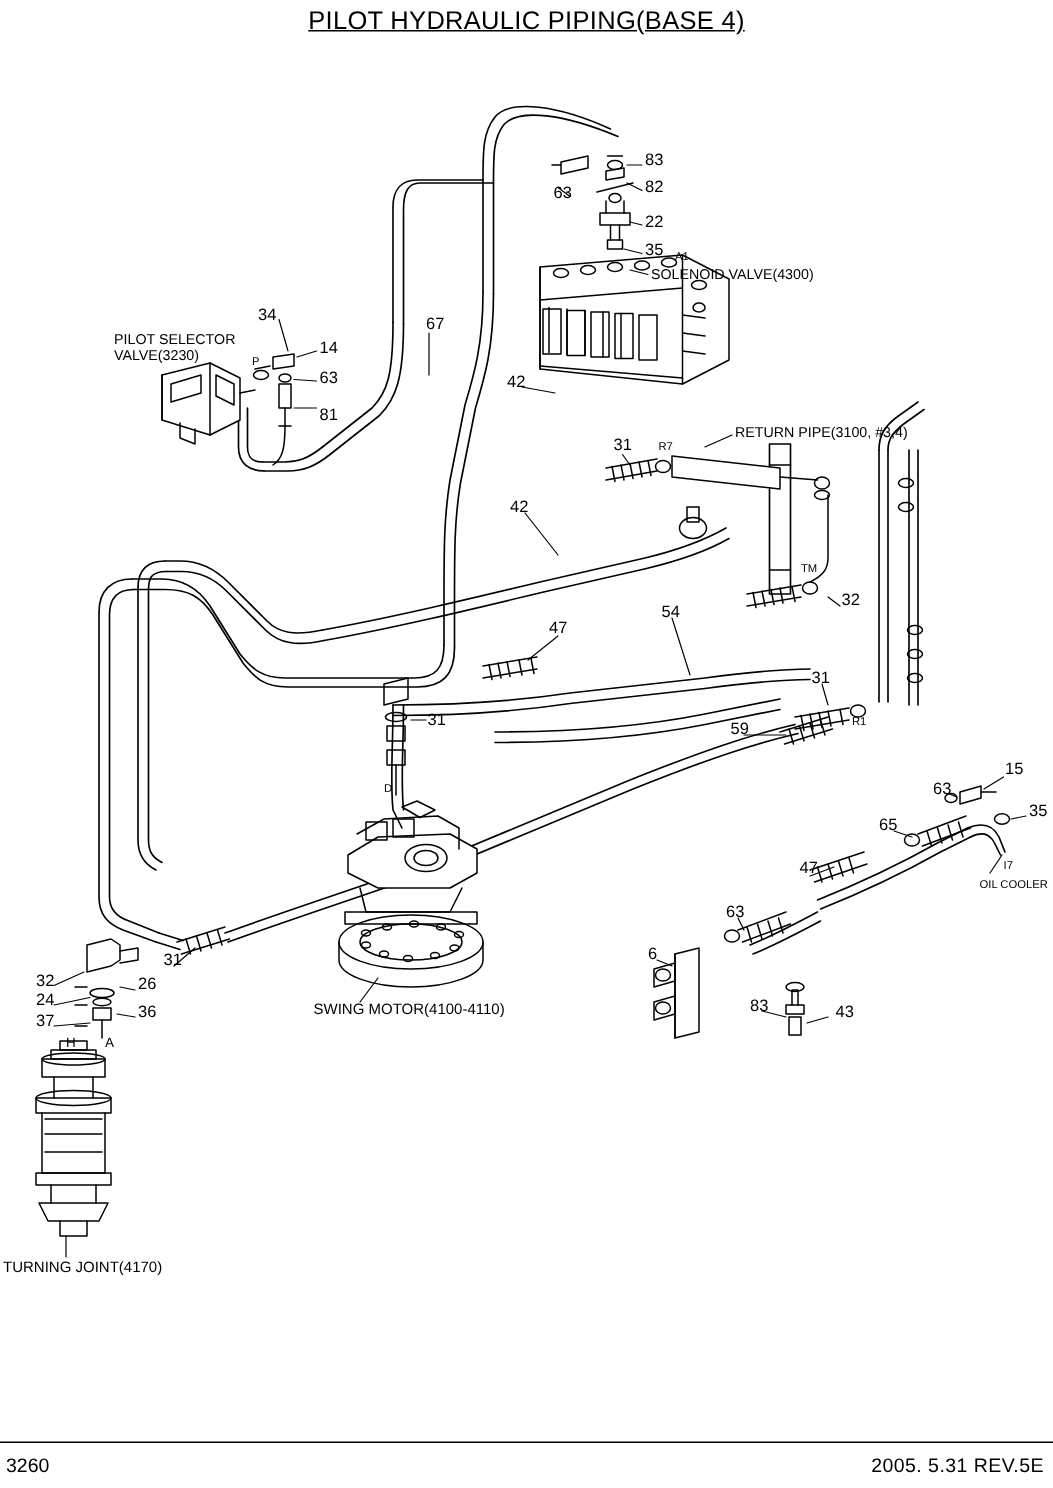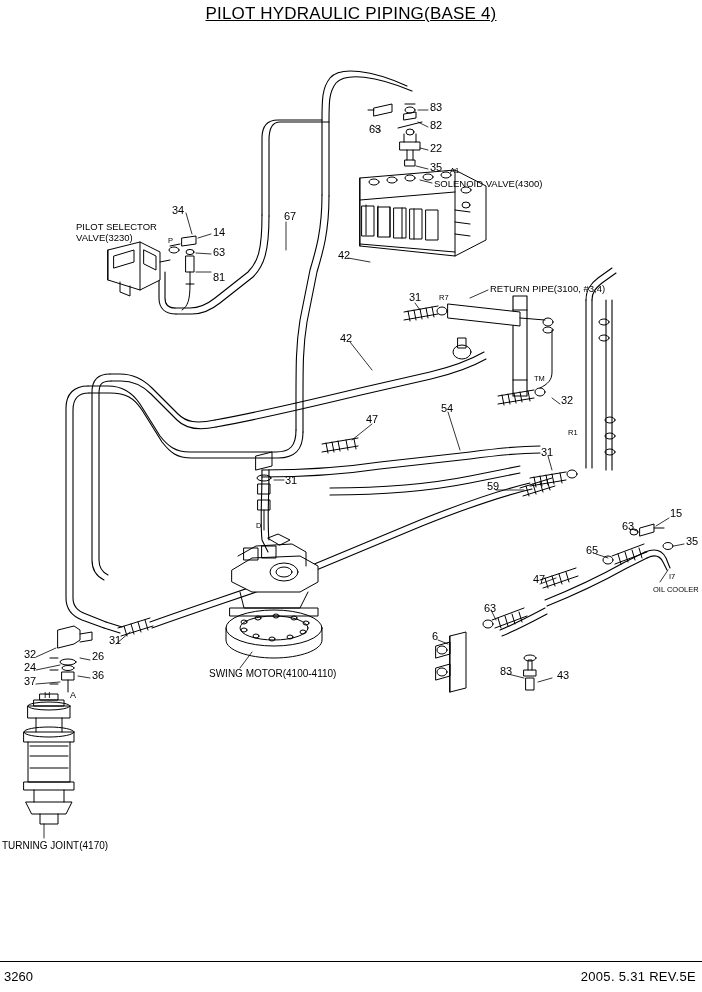--- a/index.html
+++ b/index.html
@@ -368,21 +368,21 @@
   <div class="lbl cap" style="left:76px;top:232px;">VALVE(3230)</div>
   <div class="lbl cap" style="left:490px;top:283px;text-align:right;">RETURN PIPE(3100, #3,4)</div>
   <div class="lbl cap2" style="left:209px;top:668px;">SWING MOTOR(4100-4110)</div>
   <div class="lbl cap2" style="left:2px;top:840px;">TURNING JOINT(4170)</div>
   <div class="lbl xs" style="left:653px;top:584px;">OIL COOLER</div>
 
   <div class="lbl xs" style="left:168px;top:235px;">P</div>
   <div class="lbl xs" style="left:402px;top:165px;margin-left:48px;">A1</div>
   <div class="lbl xs" style="left:439px;top:292px;">R7</div>
   <div class="lbl xs" style="left:534px;top:373px;">TM</div>
-  <div class="lbl xs" style="left:568px;top:427px;">R1</div>
+  <div class="lbl xs" style="left:568px;top:475px;">R1</div>
   <div class="lbl xs" style="left:256px;top:520px;">D</div>
   <div class="lbl sm" style="left:44px;top:690px;">H</div>
   <div class="lbl sm" style="left:70px;top:690px;">A</div>
   <div class="lbl xs" style="left:669px;top:571px;">I7</div>
 
   <div class="rule"></div>
   <div class="footer-left">3260</div>
   <div class="footer-right">2005. 5.31  REV.5E</div>
 
 </div>

